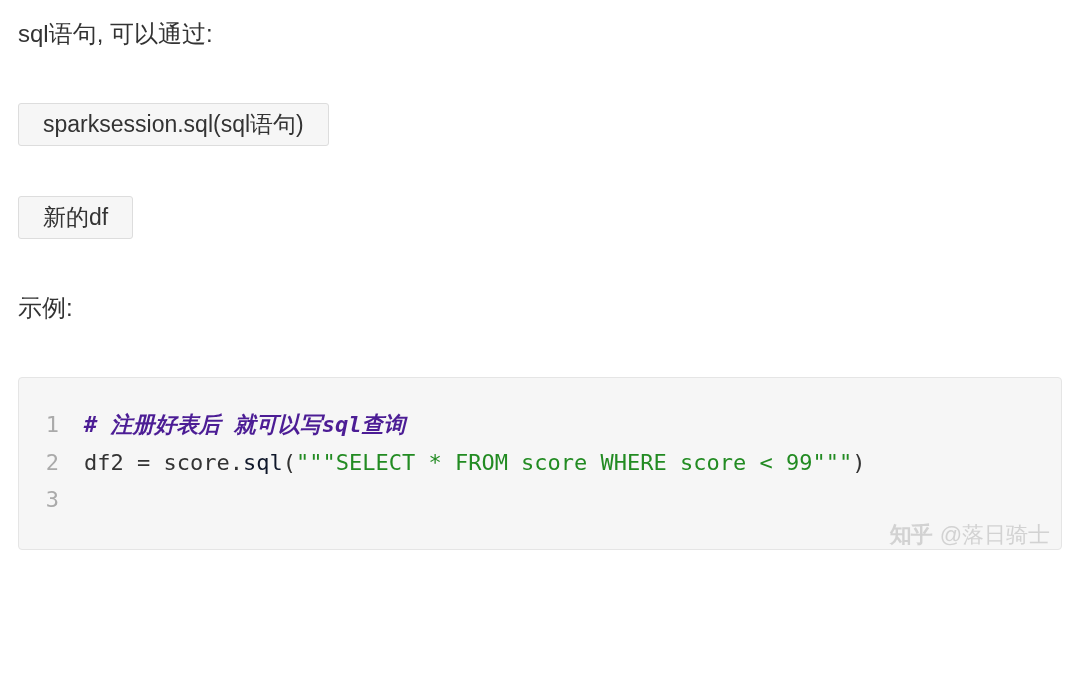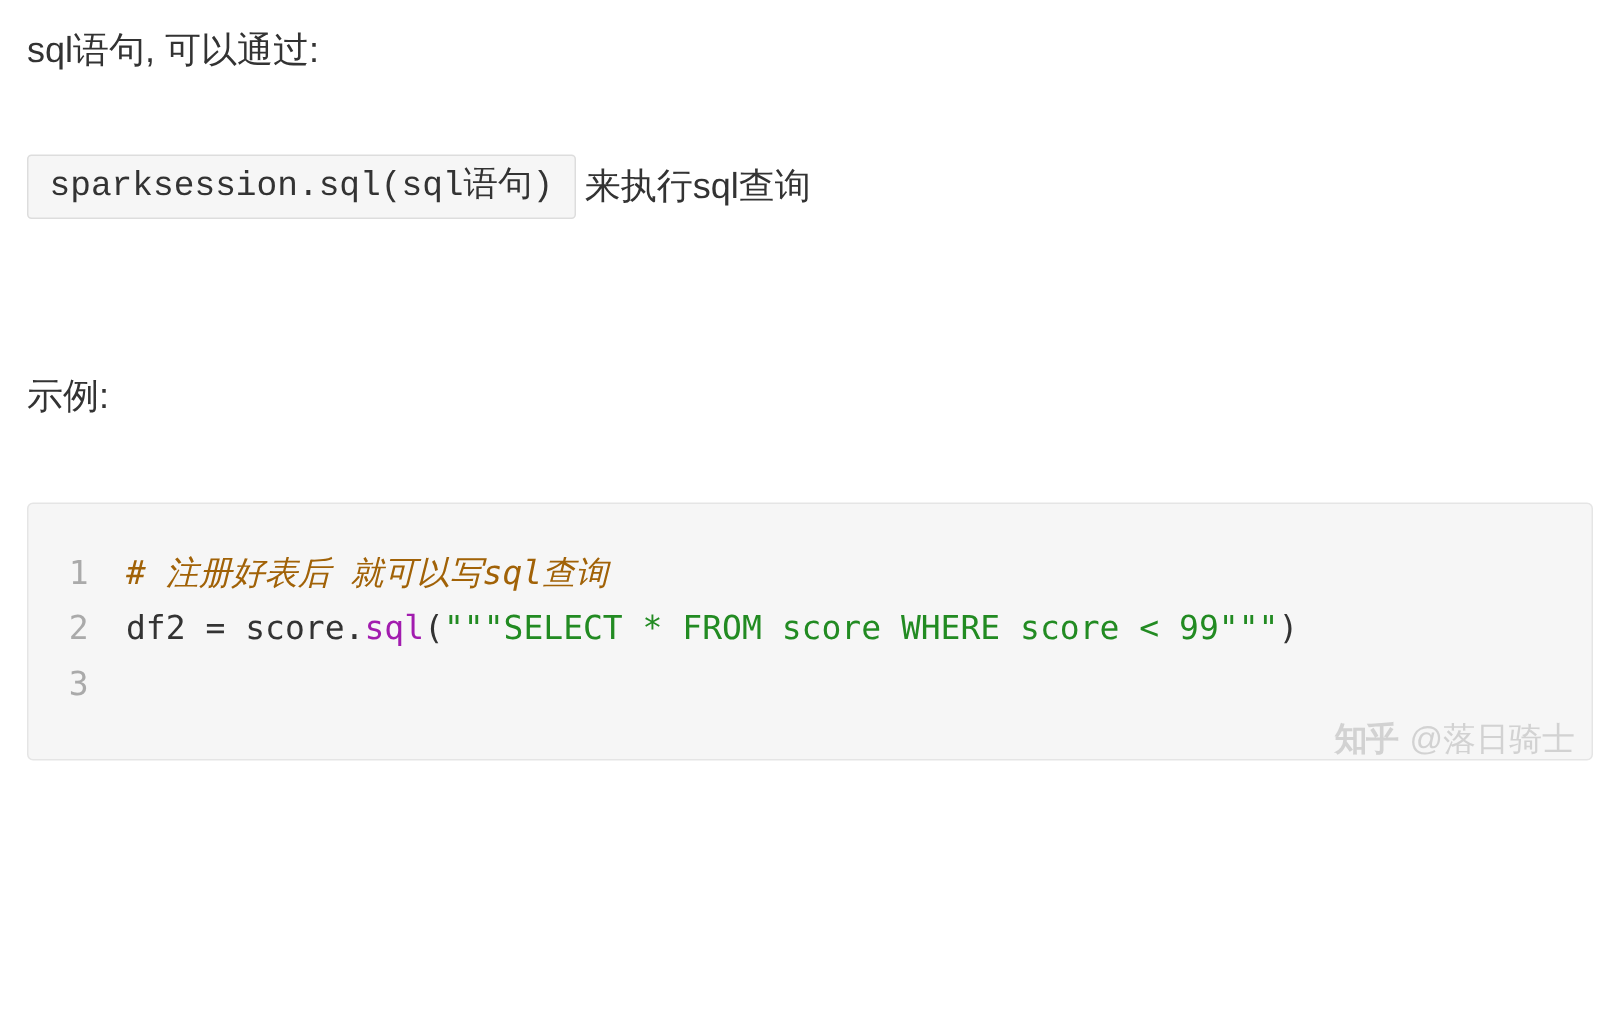--- a/index.html
+++ b/index.html
@@ -15,25 +15,25 @@
       line-height: 1.6;
       background: #fff;
       width: 1080px;
       position: relative;
     }
     .paragraph {
       margin-bottom: 50px;
       color: #333;
     }
     .inline-code {
-      font-family: Liberation Mono, monospace;
+      font-family: Liberation Sans, sans-serif;
       background: #f6f6f6;
       border: 1px solid #ddd;
       border-radius: 3px;
-      padding: 2px 14px;
+      padding: 2px 24px;
       font-size: 23px;
       color: #333;
     }
     .para-inline {
       display: flex;
       align-items: center;
       flex-wrap: wrap;
       gap: 6px;
     }
     .code-block {
@@ -54,22 +54,22 @@
       color: #aaa;
       width: 45px;
       text-align: right;
       padding-right: 25px;
       user-select: none;
       flex-shrink: 0;
     }
     .code-content {
       color: #333;
     }
-    .tok-comment { color: #a16207; font-style: italic; }
-    .tok-func { color: #a21caf; }
+    .tok-comment { color: #4c1d95; font-style: italic; font-weight: bold; }
+    .tok-func { color: #0f172a; }
     .tok-string { color: #228B22; }
     .watermark {
       position: absolute;
       bottom: 12px;
       right: 30px;
       color: rgba(180, 180, 180, 0.55);
       font-size: 22px;
       display: flex;
       align-items: center;
       gap: 8px;
@@ -80,24 +80,24 @@
       letter-spacing: -1px;
     }
   </style>
 </head>
 <body>
 
 <div class="paragraph">sql语句, 可以通过:</div>
 
 <div class="paragraph para-inline">
   <span class="inline-code">sparksession.sql(sql语句)</span>
-  <span>来执行sql查询</span>
 </div>
 
 <div class="paragraph para-inline">
+  <span class="inline-code">新的df</span>
 </div>
 
 <div class="paragraph">示例:</div>
 
 <div class="code-block">
   <div class="code-line">
     <span class="line-num">1</span>
     <span class="code-content"><span class="tok-comment"># 注册好表后 就可以写sql查询</span></span>
   </div>
   <div class="code-line">

